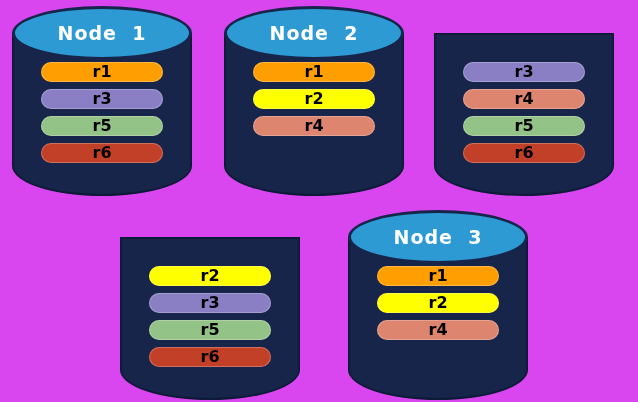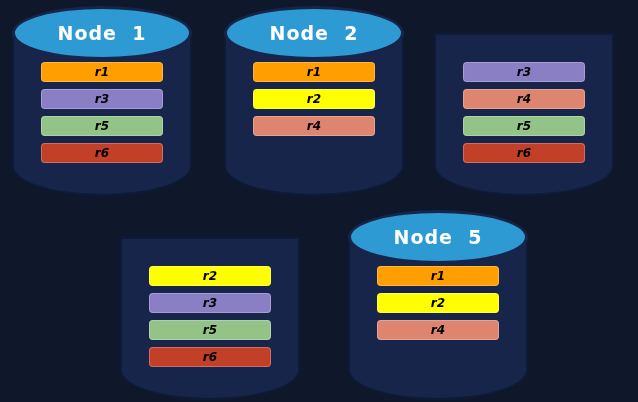--- a/index.html
+++ b/index.html
@@ -60,35 +60,34 @@
     left: 50%;
     transform: translateX(-50%);
     top: 56px;
     width: 122px;
     display: flex;
     flex-direction: column;
     gap: 7px;
   }
   .bar {
     height: 20px;
-    border-radius: 4px;
+    border-radius: 10px;
     display: flex;
     align-items: center;
     justify-content: center;
-    font-size: 12px;
+    font-size: 16px;
     font-weight: bold;
     line-height: 20px;
     box-shadow: inset 0 0 0 1px rgba(255,255,255,0.25);
-    font-style: italic;
   }
 </style>
 </head>
 <body>
 
-<div class="canvas" style="background: #0f172a;">
+<div class="canvas" style="background: #d946ef;">
 
   <div class="cylinder node-pos-0">
     <div class="cyl-body" style="background: rgb(23, 37, 74); border-color: rgb(13, 27, 56);"></div>
     <div class="cyl-top" style="background: rgb(46, 154, 211); border-color: rgb(23, 37, 74);">
       <span class="node-label" style="color: rgb(255, 255, 255);">Node  1</span>
     </div>
     <div class="bars">
         <div class="bar" style="background: rgb(255, 158, 0); color: rgb(0, 0, 0);">r1</div>
         <div class="bar" style="background: rgb(138, 126, 196); color: rgb(0, 0, 0);">r3</div>
         <div class="bar" style="background: rgb(147, 195, 135); color: rgb(0, 0, 0);">r5</div>
@@ -124,21 +123,21 @@
         <div class="bar" style="background: rgb(255, 255, 0); color: rgb(0, 0, 0);">r2</div>
         <div class="bar" style="background: rgb(138, 126, 196); color: rgb(0, 0, 0);">r3</div>
         <div class="bar" style="background: rgb(147, 195, 135); color: rgb(0, 0, 0);">r5</div>
         <div class="bar" style="background: rgb(194, 63, 40); color: rgb(0, 0, 0);">r6</div>
       </div>
   </div>
 
   <div class="cylinder node-pos-4">
     <div class="cyl-body" style="background: rgb(23, 37, 74); border-color: rgb(13, 27, 56);"></div>
     <div class="cyl-top" style="background: rgb(46, 154, 211); border-color: rgb(23, 37, 74);">
-      <span class="node-label" style="color: rgb(255, 255, 255);">Node  5</span>
+      <span class="node-label" style="color: rgb(255, 255, 255);">Node  3</span>
     </div>
     <div class="bars">
         <div class="bar" style="background: rgb(255, 158, 0); color: rgb(0, 0, 0);">r1</div>
         <div class="bar" style="background: rgb(255, 255, 0); color: rgb(0, 0, 0);">r2</div>
         <div class="bar" style="background: rgb(222, 133, 112); color: rgb(0, 0, 0);">r4</div>
       </div>
   </div>
 
 </div>
 

